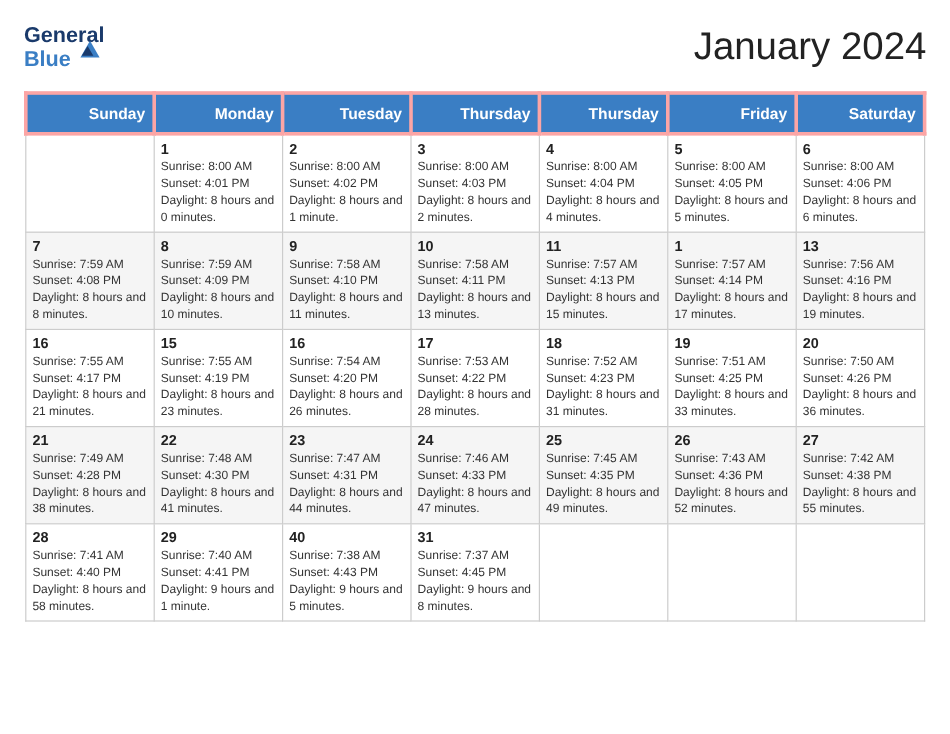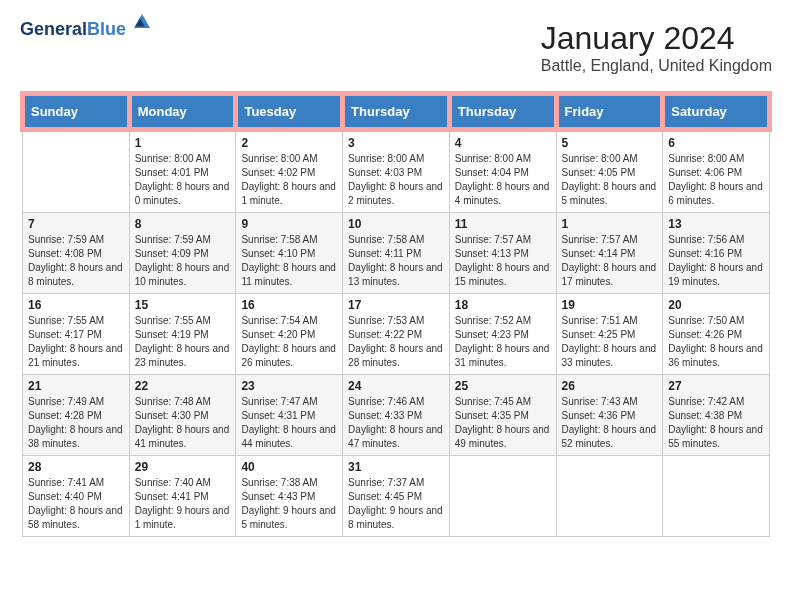--- a/index.html
+++ b/index.html
@@ -15,20 +15,21 @@
       justify-content: space-between;
       align-items: flex-start;
       margin-bottom: 16px;
     }
     .logo {
       display: flex;
       align-items: center;
     }
     .logo-text {
       display: flex;
+      flex-direction: column;
       font-size: 18px;
       font-weight: bold;
       color: #1a3a6b;
       line-height: 1.1;
     }
     .logo-icon {
       width: 24px;
       height: 24px;
       margin-left: 4px;
       margin-top: -10px;
@@ -50,22 +51,22 @@
       width: 100%;
       border-collapse: collapse;
       font-size: 11px;
     }
     .calendar thead tr th {
       background-color: #3a7ec4;
       color: #fff;
       padding: 8px 6px;
       font-size: 13px;
       font-weight: bold;
-      border: 5px solid #fca5a5;
-      text-align: left;
+      border: 3px solid #fca5a5;
+      text-align: right;
     }
     .calendar tbody tr td {
       border: 1px solid #ccc;
       padding: 4px 5px;
       vertical-align: top;
       width: calc(100% / 7);
       min-height: 80px;
       background: #fff;
     }
     .calendar tbody tr:nth-child(even) td {
@@ -97,21 +98,20 @@
         <span>Blue</span>
         <svg class="logo-icon" viewBox="0 0 24 24" fill="#3a7ec4">
           <polygon points="4,18 12,4 20,18" fill="#3a7ec4"></polygon>
           <polygon points="14,18 20,8 26,18" fill="#1a3a6b" transform="translate(-6,2) scale(0.8)"></polygon>
         </svg>
       </span>
     </div>
   </div>
   <div class="title-block">
     <h1>January 2024</h1>
-    <h2>Battle, England, United Kingdom</h2>
   </div>
 </div>
 
 <table class="calendar">
   <thead>
     <tr>
     <th>Sunday</th>
         <th>Monday</th>
         <th>Tuesday</th>
         <th>Thursday</th>

